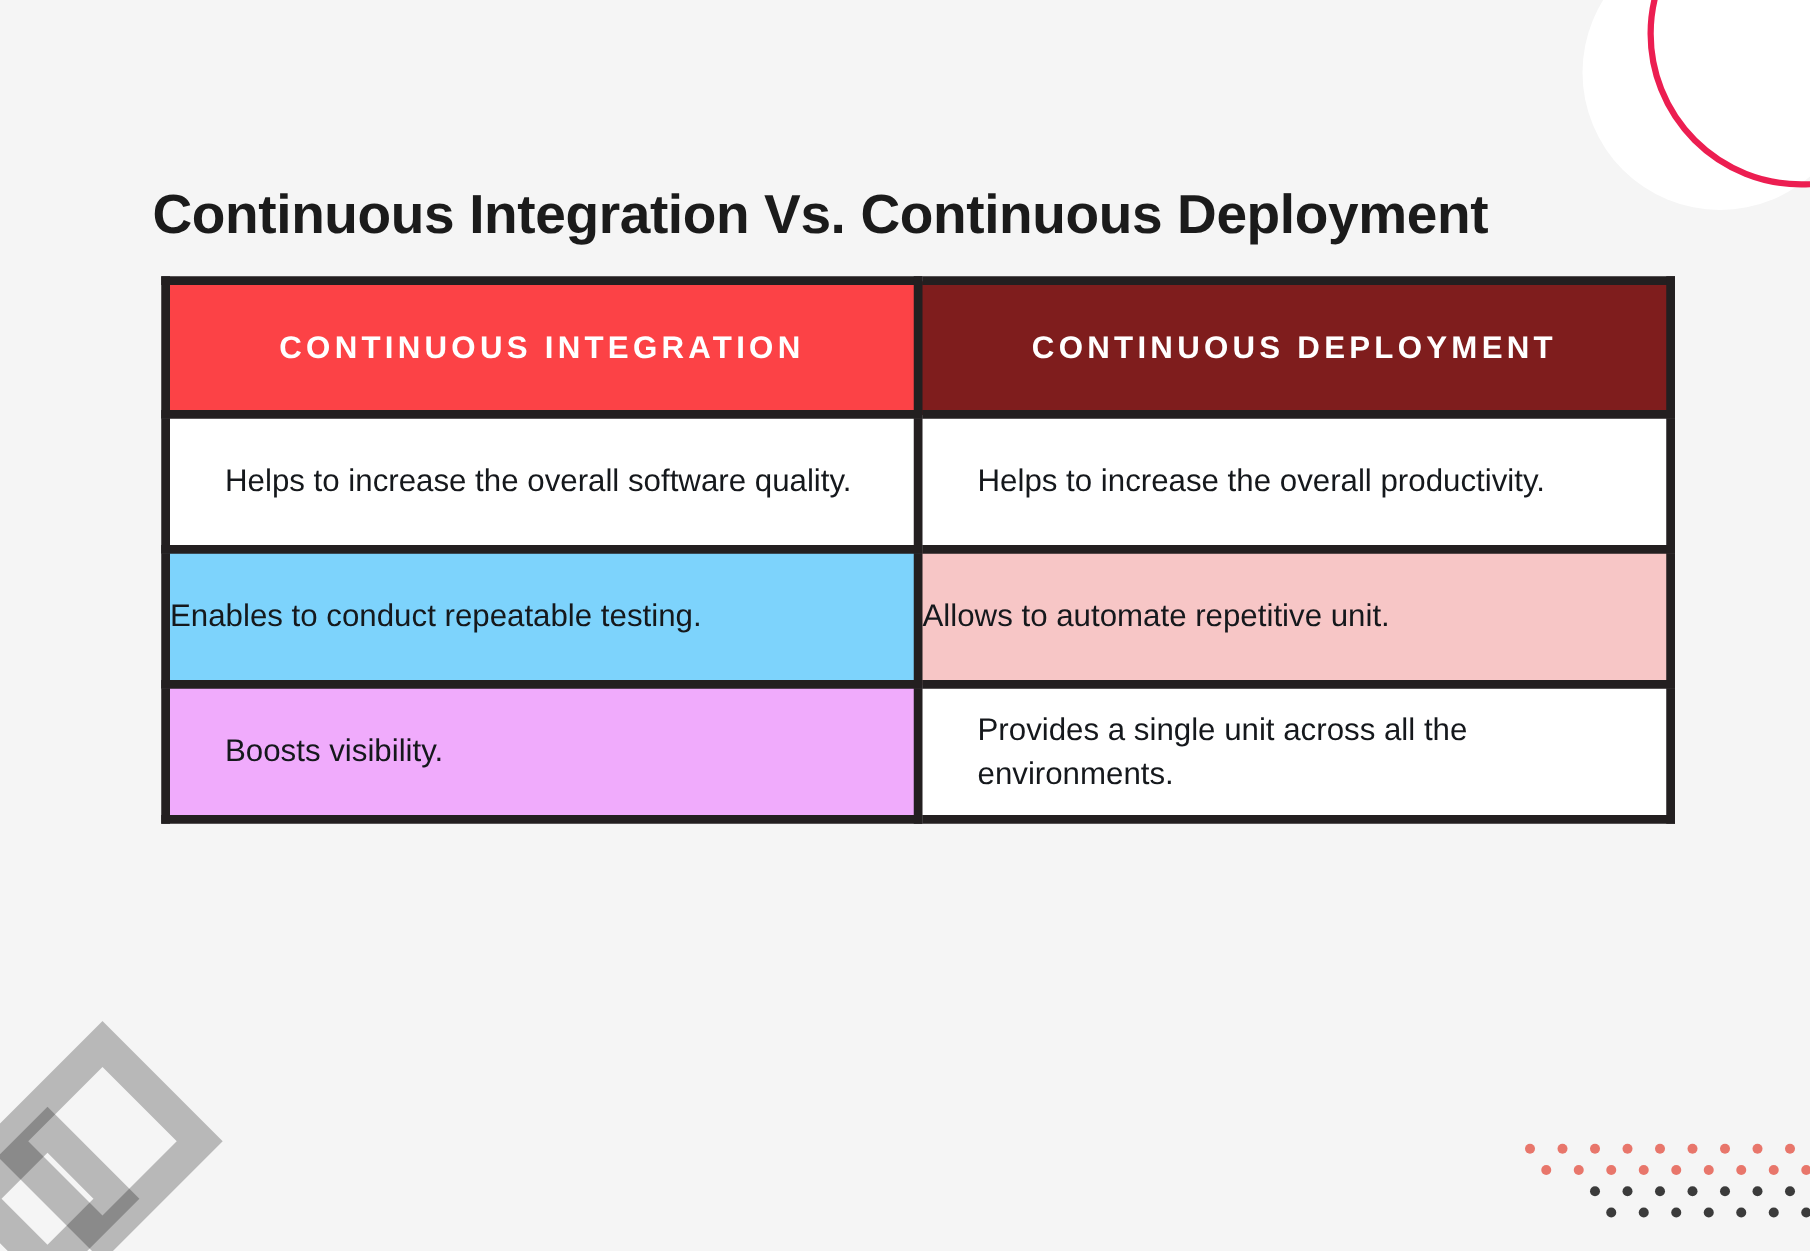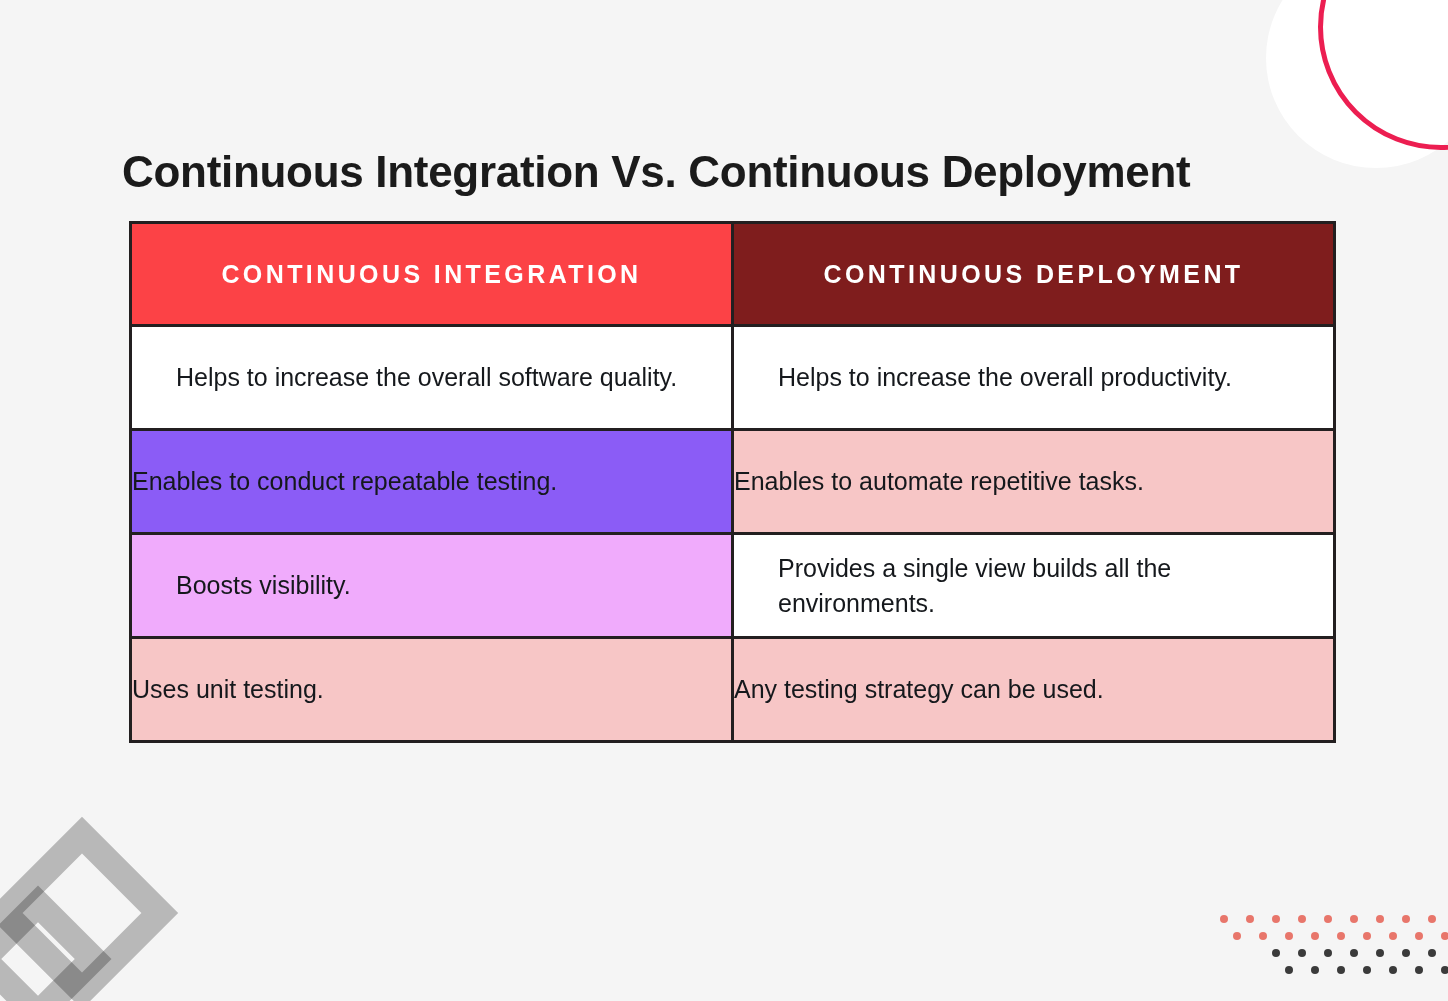--- a/index.html
+++ b/index.html
@@ -110,21 +110,21 @@
     position: absolute;
     left: 129px;
     top: 221px;
     width: 1204px;
     border-collapse: collapse;
     table-layout: fixed;
     border: 3px solid #231f20;
   }
   .compare-table th,
   .compare-table td {
-    border: 3px solid #701a75;
+    border: 7px solid #701a75;
     padding: 0;
     vertical-align: middle;
   }
   .col-a { width: 602px; }
   .col-b { width: 602px; }
 
   .head-cell {
     background: #fc4246;
     height: 100px;
     text-align: center;
@@ -212,25 +212,21 @@
       <th class="head-cell" style="background: rgb(252, 66, 70); border-color: rgb(35, 31, 32);">CONTINUOUS INTEGRATION</th>
       <th class="head-cell" style="background: #7f1d1d; border-color: rgb(35, 31, 32);">CONTINUOUS DEPLOYMENT</th>
     </tr>
   </thead>
   <tbody>
     <tr class="row-white">
       <td class="body-cell" style="background: rgb(255, 255, 255); border-color: rgb(35, 31, 32);">Helps to increase the overall software quality.</td>
       <td class="body-cell" style="background: rgb(255, 255, 255); border-color: rgb(35, 31, 32);">Helps to increase the overall productivity.</td>
     </tr>
     <tr class="row-pink">
-      <td class="body-cell" style="background: #8b5cf6; border-color: rgb(35, 31, 32);">Enables to conduct repeatable testing.</td>
-      <td class="body-cell" style="background: rgb(247, 198, 198); border-color: rgb(35, 31, 32);">Enables to automate repetitive tasks.</td>
+      <td class="body-cell" style="background: #7dd3fc; border-color: rgb(35, 31, 32);">Enables to conduct repeatable testing.</td>
+      <td class="body-cell" style="background: rgb(247, 198, 198); border-color: rgb(35, 31, 32);">Allows to automate repetitive unit.</td>
     </tr>
     <tr class="row-white">
       <td class="body-cell" style="background: #f0abfc; border-color: rgb(35, 31, 32);">Boosts visibility.</td>
-      <td class="body-cell" style="background: rgb(255, 255, 255); border-color: rgb(35, 31, 32);">Provides a single view builds all the environments.</td>
-    </tr>
-    <tr class="row-pink">
-      <td class="body-cell" style="background: rgb(247, 198, 198); border-color: rgb(35, 31, 32);">Uses unit testing.</td>
-      <td class="body-cell" style="background: rgb(247, 198, 198); border-color: rgb(35, 31, 32);">Any testing strategy can be used.</td>
+      <td class="body-cell" style="background: rgb(255, 255, 255); border-color: rgb(35, 31, 32);">Provides a single unit across all the environments.</td>
     </tr>
   </tbody>
 </table>
 
 </body></html>

